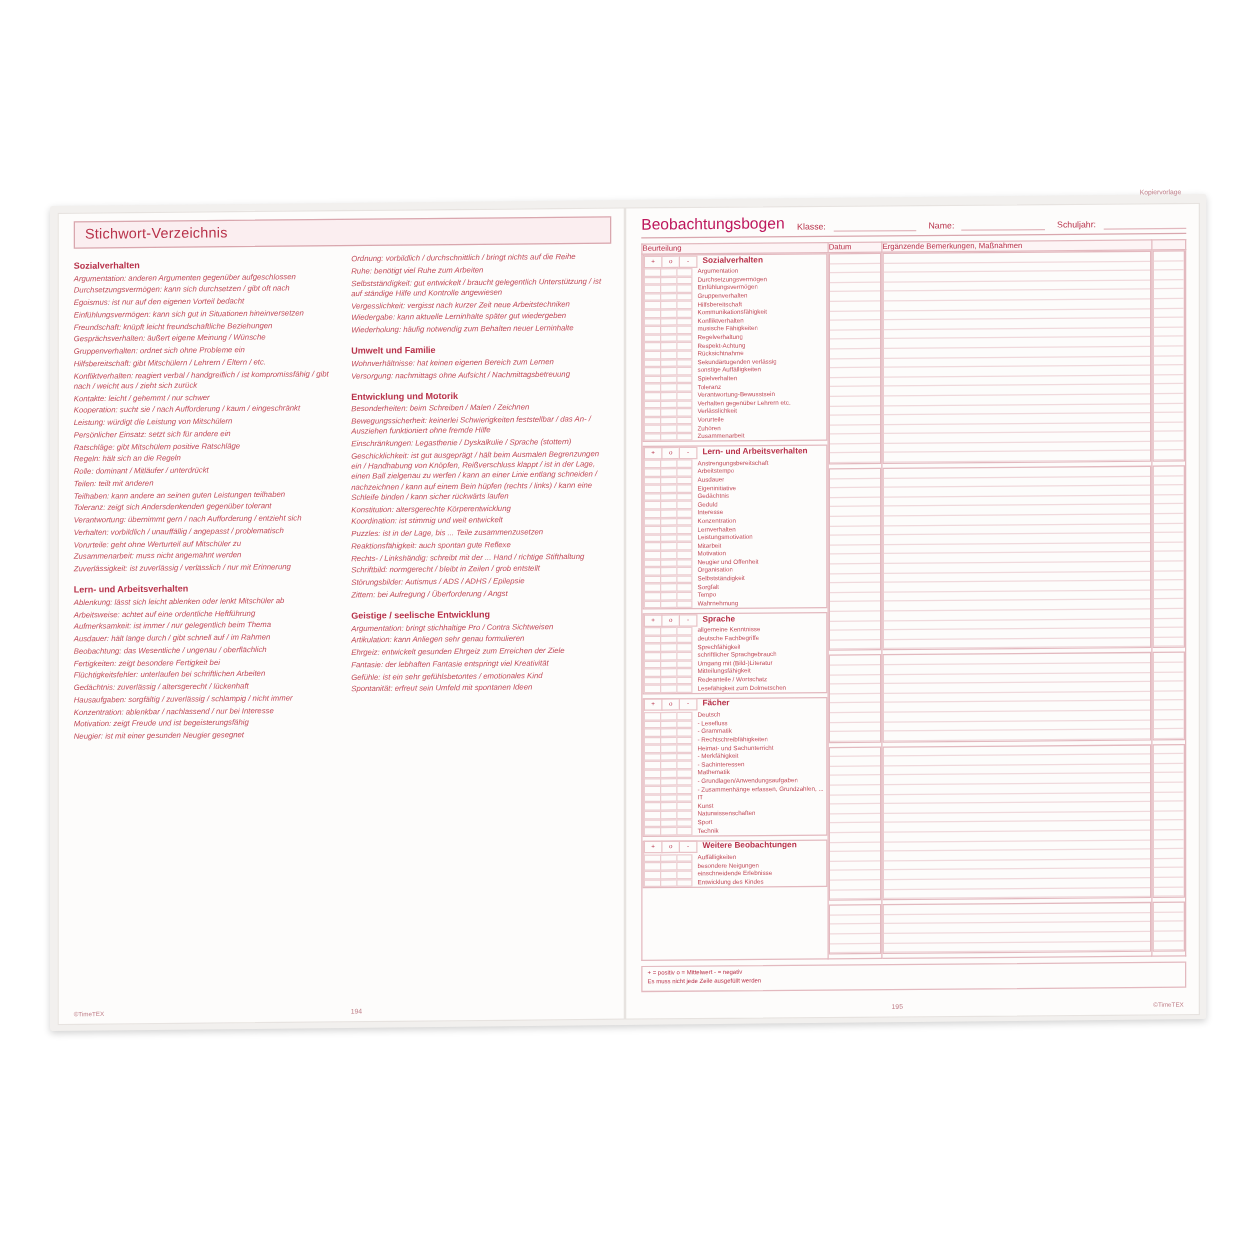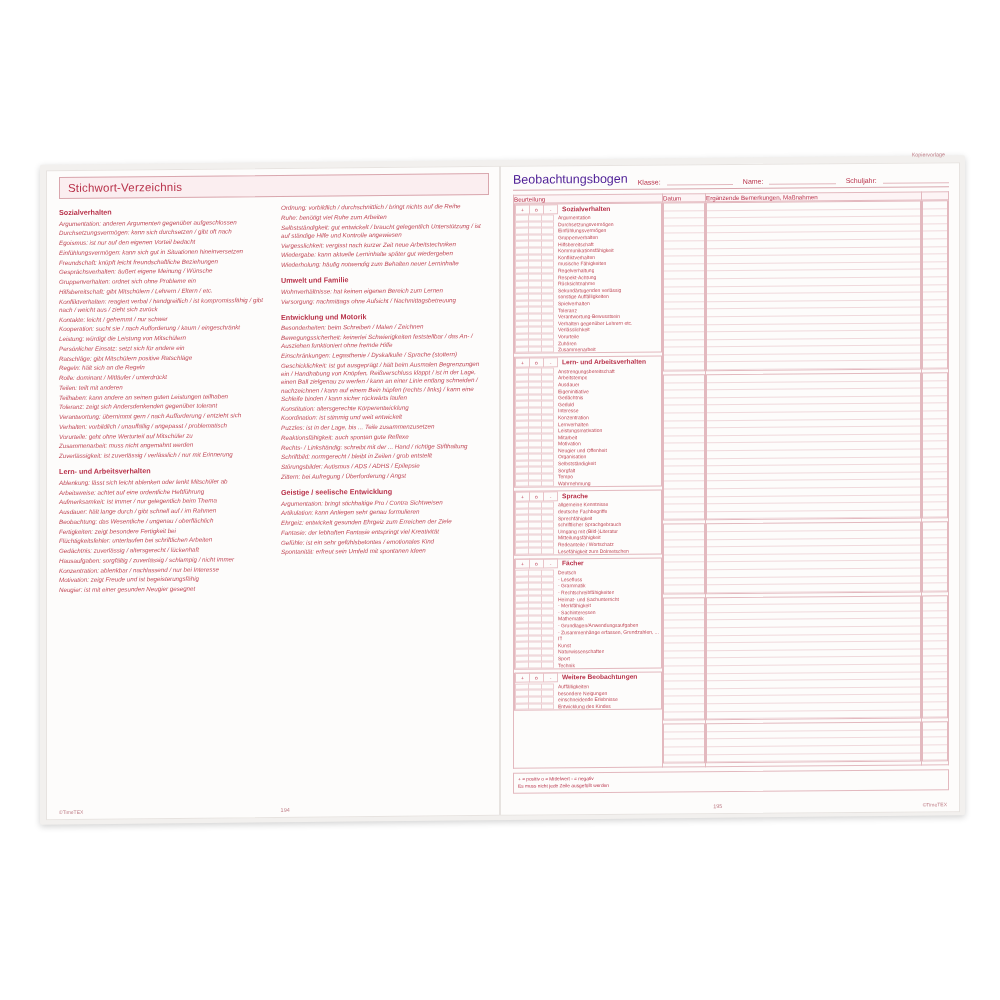--- a/index.html
+++ b/index.html
@@ -62,21 +62,21 @@
   }
   .foot .pg{font-size:5.5px;}
 
   
   .kopier{
     position:absolute;right:14px;top:-12px;font-size:5.4px;color:#c0808a;
   }
   .rhead{
     display:flex;align-items:flex-end;gap:6px;border-bottom:1px solid #d9a7ae;padding-bottom:3px;
   }
-  .rtitle{font-size:12.5px;color:#4c1d95;font-weight:normal;}
+  .rtitle{font-size:12.5px;color:#be185d;font-weight:normal;}
   .fieldlab{font-size:7px;color:#b8324a;margin-left:4px;}
   .fieldline{flex:1;border-bottom:1px solid #e3b9bf;height:9px;}
 
   table.ob{
     width:100%;border-collapse:collapse;margin-top:4px;table-layout:fixed;
   }
   table.ob td,table.ob th{
     border:1px solid #e3b9bf;padding:0;vertical-align:top;
   }
   .hdr td{font-size:6.2px;color:#b8324a;padding:2px 3px;font-weight:normal;background:#fdf4f5;}

